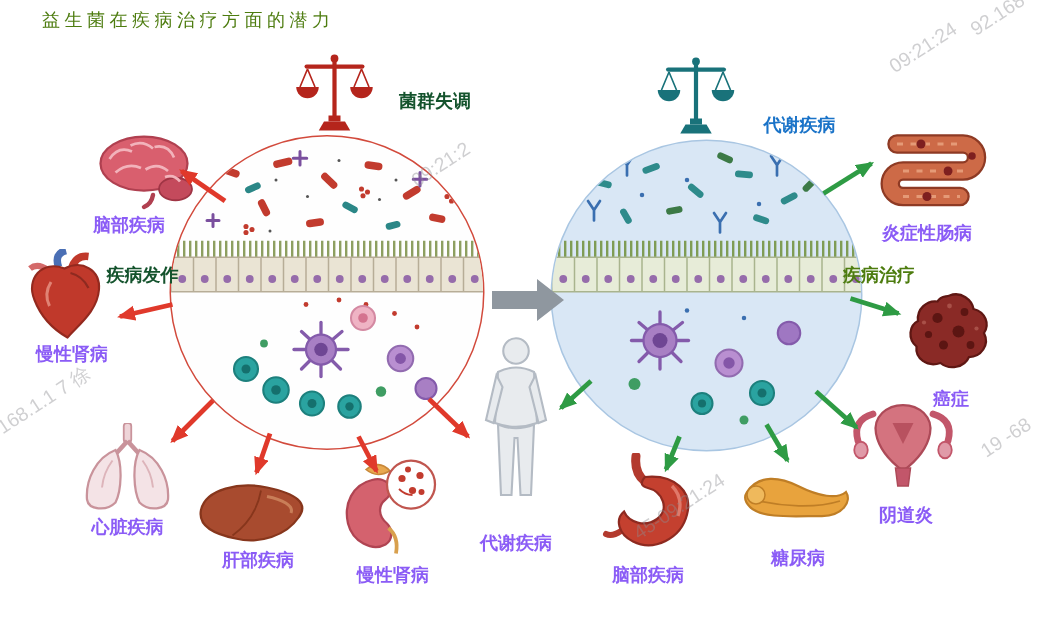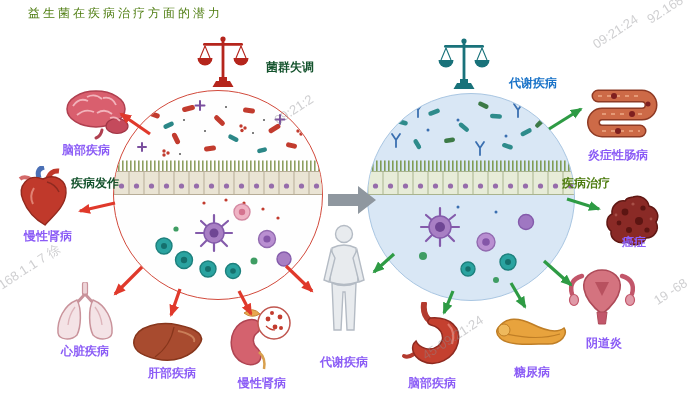--- a/index.html
+++ b/index.html
@@ -406,14 +406,14 @@
 
 <div class="lbl" style="left:46px;top:144px;width:80px">脑部疾病</div>
 <div class="lbl" style="left:8px;top:230px;width:80px">慢性肾病</div>
 <div class="lbl" style="left:33px;top:345px;width:104px">心脏疾病</div>
 <div class="lbl" style="left:130px;top:367px;width:84px">肝部疾病</div>
 <div class="lbl" style="left:220px;top:377px;width:84px">慢性肾病</div>
 <div class="lbl" style="left:302px;top:356px;width:84px">代谢疾病</div>
 <div class="lbl" style="left:390px;top:377px;width:84px">脑部疾病</div>
 <div class="lbl" style="left:492px;top:366px;width:80px">糖尿病</div>
 <div class="lbl" style="left:564px;top:337px;width:80px">阴道炎</div>
-<div class="lbl" style="left:600px;top:236px;width:68px">癌症</div>
+<div class="lbl" style="left:600px;top:260px;width:68px">癌症</div>
 <div class="lbl" style="left:566px;top:149px;width:104px">炎症性肠病</div>
 
 </body></html>

